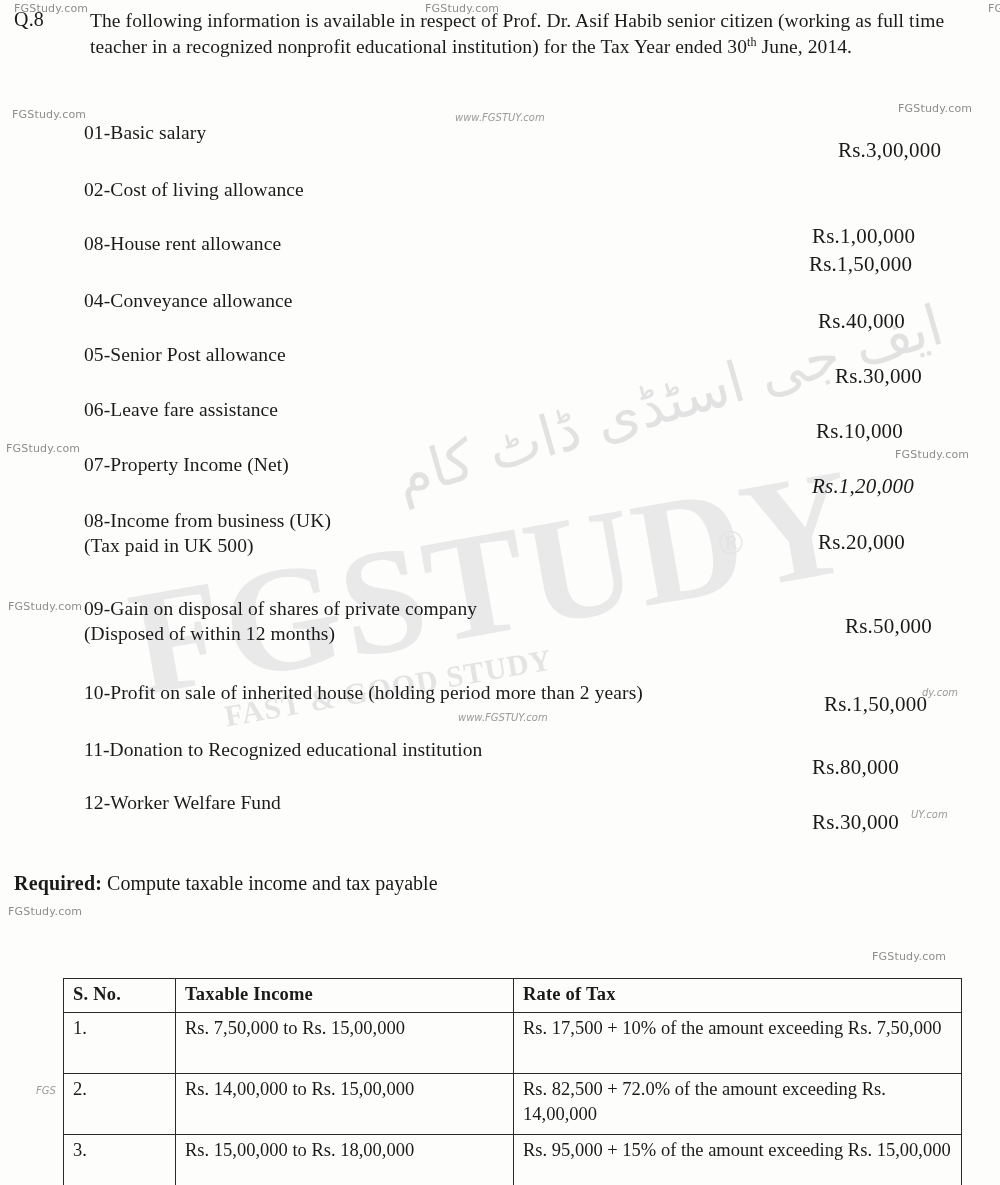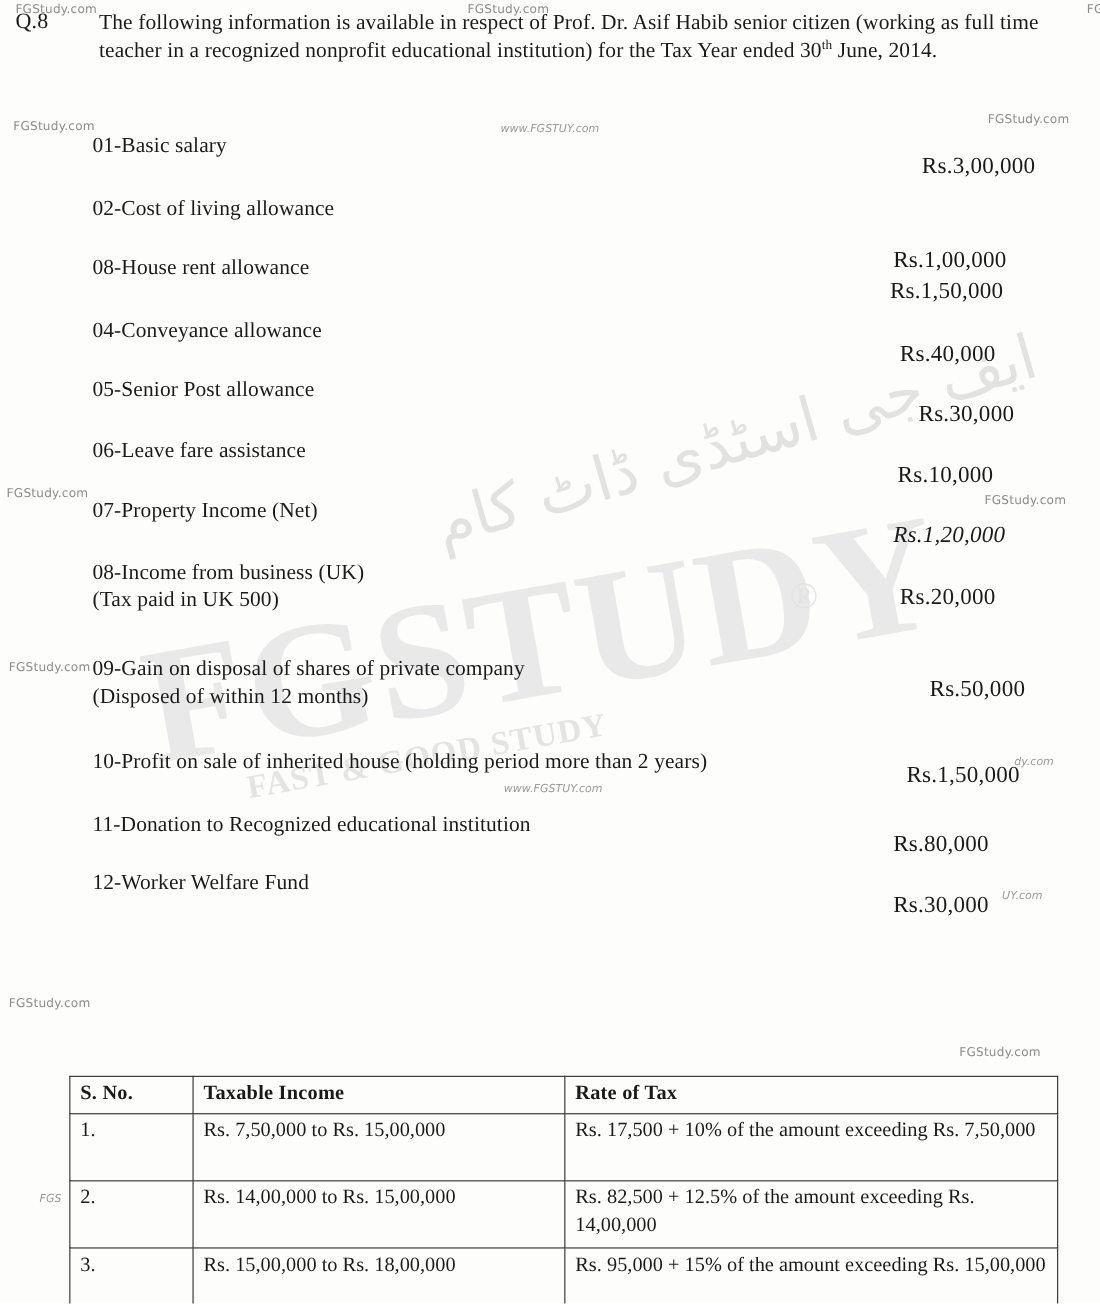--- a/index.html
+++ b/index.html
@@ -288,20 +288,21 @@
       <div class="item-amount" style="left:812px; top:18px;">Rs.80,000</div>
     </div>
 
     <div class="item-row" style="top:678px;">
       <div class="item-label">12-Worker Welfare Fund</div>
       <div class="item-amount" style="left:812px; top:20px;">Rs.30,000</div>
     </div>
 
   </div>
 
+  <div id="required-line"><span id="required-label">Required:</span><span id="required-text">&nbsp;</span><span>Compute taxable income and tax payable</span></div>
 
   <table id="tax-table">
     <colgroup>
       <col class="c-sno">
         <col class="c-income">
         <col class="c-rate">
     </colgroup>
     <thead>
       <tr>
         <th>S. No.</th>
@@ -311,21 +312,21 @@
     </thead>
     <tbody>
       <tr class="rowtall">
         <td>1.</td>
         <td>Rs. 7,50,000 to Rs. 15,00,000</td>
         <td>Rs. 17,500 + 10% of the amount exceeding Rs. 7,50,000</td>
       </tr>
       <tr class="rowtall">
         <td>2.</td>
         <td>Rs. 14,00,000 to Rs. 15,00,000</td>
-        <td class="rate-justify">Rs. 82,500 + 12.5% of the amount exceeding Rs. 14,00,000</td>
+        <td class="rate-justify">Rs. 82,500 + 72.0% of the amount exceeding Rs. 14,00,000</td>
       </tr>
       <tr class="rowtall">
         <td>3.</td>
         <td>Rs. 15,00,000 to Rs. 18,00,000</td>
         <td>Rs. 95,000 + 15% of the amount exceeding Rs. 15,00,000</td>
       </tr>
     </tbody>
   </table>
 
 </div>

